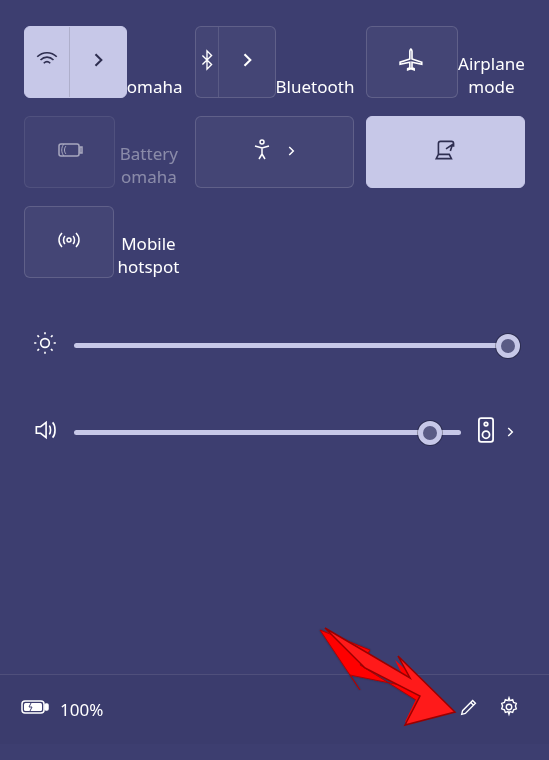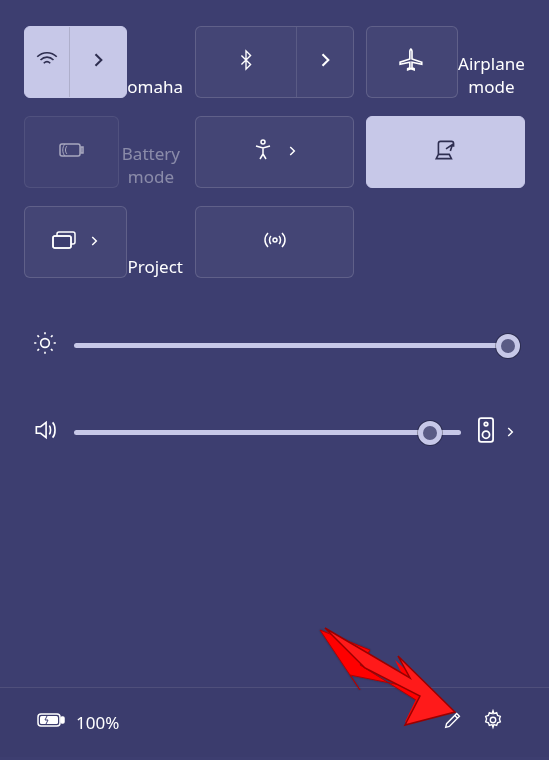--- a/index.html
+++ b/index.html
@@ -120,28 +120,28 @@
     border: 5px solid #c7c8e8;
     box-shadow: 0 0 0 1px rgba(0,0,0,0.3);
   }
   .slider-extra {
     display: flex;
     align-items: center;
     gap: 8px;
   }
   .footer {
     position: absolute;
-    bottom: 3px;
+    bottom: 16px;
     left: 0;
     right: 0;
     height: 70px;
     border-top: 1px solid rgba(255,255,255,0.1);
     display: flex;
     align-items: center;
-    padding: 0 36px;
+    padding: 0 20px;
     background: rgba(0,0,0,0.02);
   }
   .battery {
     display: flex;
     align-items: center;
     gap: 10px;
     font-size: 17px;
   }
   .footer-spacer { flex: 1; }
   .footer-btn {
@@ -200,20 +200,21 @@
           </div>
           <div class="chev">
             <span class="icon">
               <svg width="20" height="20" viewBox="0 0 24 24">
                   <path d="M9 5l7 7-7 7" stroke-width="2.5"></path>
                 </svg>
             </span>
           </div>
         </div>
       </div>
+      <div class="tile-label">Bluetooth</div>
     </div>
 
     <div class="tile">
       <div class="tile-button">
         <span class="icon">
           <svg width="26" height="26" viewBox="0 0 24 24">
               <path d="M21 14l-9-3V4c0-1-1-2-1-2s-1 1-1 2v7l-9 3v2l9-2v5l-2 1v1l3-1 3 1v-1l-2-1v-5l9 2z" fill="none"></path>
             </svg>
         </span>
       </div>
@@ -223,21 +224,21 @@
     <div class="tile disabled">
       <div class="tile-button disabled">
         <span class="icon">
           <svg width="28" height="22" viewBox="0 0 28 18">
               <rect x="3" y="3" width="20" height="12" rx="2"></rect>
               <rect x="24" y="6" width="2" height="6"></rect>
               <path d="M10 5c-2 2-2 6 0 8M8 3c-3 3-3 9 0 12" stroke-width="1"></path>
             </svg>
         </span>
       </div>
-      <div class="tile-label">Battery mode</div>
+      <div class="tile-label">Battery omaha</div>
     </div>
 
     <div class="tile">
       <div class="tile-button">
         <div class="tile-inline">
           <span class="icon">
             <svg width="24" height="24" viewBox="0 0 24 24">
                 <circle cx="12" cy="4" r="2"></circle>
                 <path d="M5 8l7 2 7-2M12 10v6M12 16l-3 5M12 16l3 5"></path>
               </svg>
@@ -255,49 +256,31 @@
     <div class="tile">
       <div class="tile-button active">
         <span class="icon">
           <svg width="26" height="26" viewBox="0 0 24 24">
               <path d="M5 16V6a2 2 0 012-2h10a2 2 0 012 2v3M12 11l6-4-2 6M5 16l-2 4h14l-2-4z"></path>
             </svg>
         </span>
       </div>
     </div>
 
-    <div class="tile">
-      <div class="tile-button">
-        <div class="tile-inline">
-          <span class="icon">
-            <svg width="26" height="22" viewBox="0 0 26 20">
-                <rect x="6" y="2" width="18" height="12" rx="2"></rect>
-                <rect x="2" y="6" width="18" height="12" rx="2" fill="#3d3e70"></rect>
-                <rect x="2" y="6" width="18" height="12" rx="2"></rect>
-              </svg>
-          </span>
-          <span class="icon">
-            <svg width="14" height="14" viewBox="0 0 24 24">
-                <path d="M9 5l7 7-7 7" stroke-width="2.5"></path>
-              </svg>
-          </span>
-        </div>
-      </div>
-      <div class="tile-label">Project</div>
-    </div>
 
     <div class="tile">
       <div class="tile-button">
         <span class="icon">
           <svg width="26" height="24" viewBox="0 0 24 24">
               <circle cx="12" cy="12" r="2"></circle>
               <path d="M8 8c-2 2-2 6 0 8M16 8c2 2 2 6 0 8M5 5c-4 4-4 10 0 14M19 5c4 4 4 10 0 14"></path>
             </svg>
         </span>
       </div>
+      <div class="tile-label">Mobile hotspot</div>
     </div>
 
   </div>
 
   <div class="sliders">
     <div class="slider-row">
       <span class="icon">
         <svg width="26" height="26" viewBox="0 0 24 24" stroke="#fff" fill="none" stroke-width="1.5">
             <circle cx="12" cy="12" r="4"></circle>
             <path d="M12 2v2M12 20v2M2 12h2M20 12h2M5 5l1.5 1.5M17.5 17.5L19 19M5 19l1.5-1.5M17.5 6.5L19 5"></path>

